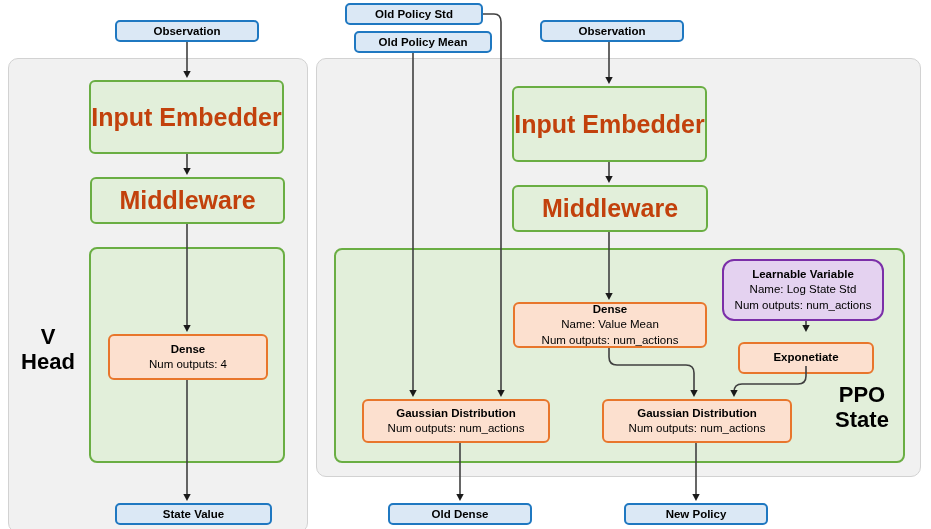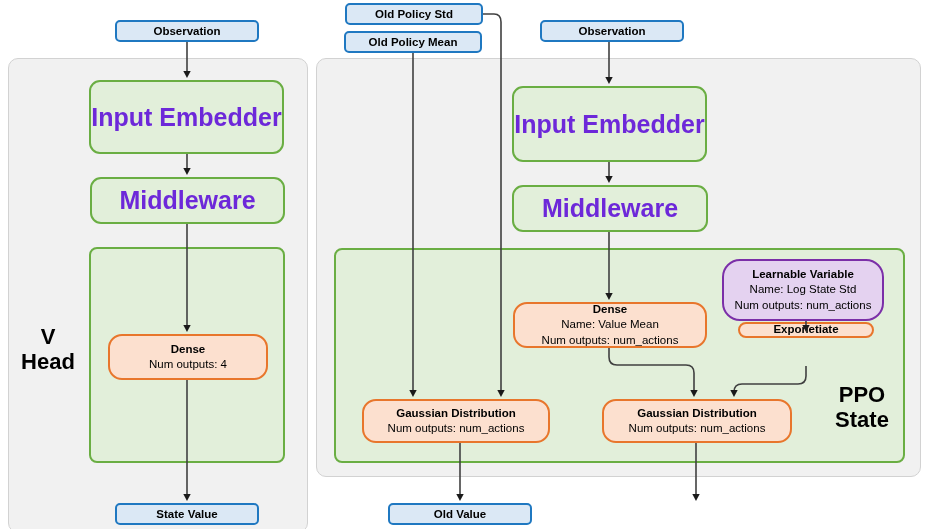--- a/index.html
+++ b/index.html
@@ -41,37 +41,37 @@
     background:#dbe8f5;
     border:2px solid #1f78c1;
     border-radius:5px;
     color:#000;
     font-size:11.5px;
     font-weight:bold;
   }
   .green-node{
     background:#e2efda;
     border:2px solid #6aae43;
-    border-radius:11px;
-    color:#6d28d9;
+    border-radius:6px;
+    color:#c2410c;
     font-weight:bold;
   }
   .green-node.big{font-size:25px;}
   .orange-node{
     background:#fce0cf;
     border:2px solid #e8762c;
-    border-radius:14px;
+    border-radius:6px;
     color:#000;
     font-size:11.5px;
     line-height:1.32;
   }
   .purple-node{
     background:#e4d2f0;
     border:2px solid #7b2fa8;
-    border-radius:18px;
+    border-radius:12px;
     color:#000;
     font-size:11.5px;
     line-height:1.34;
   }
   .node .ttl{font-weight:bold;}
   .node .sub{font-weight:normal;}
 
   .grp-label{
     position:absolute;
     font-size:22px;
@@ -109,26 +109,27 @@
 
   <div class="grp-label" style="left:820px;top:382px;width:84px;">PPO
 State</div>
 
   <div class="abs node blue-node" style="left:115px;top:20px;width:144px;height:22px;">Observation</div>
 
   <div class="abs node blue-node" style="left:540px;top:20px;width:144px;height:22px;">Observation</div>
 
   <div class="abs node blue-node" style="left:345px;top:3px;width:138px;height:22px;">Old Policy Std</div>
 
-  <div class="abs node blue-node" style="left:344px;top:31px;width:138px;height:22px;">Old Policy Mean</div>
-
-  <div class="abs node blue-node" style="left:115px;top:503px;width:144px;height:22px;">State Value</div>
-
-  <div class="abs node blue-node" style="left:388px;top:503px;width:144px;height:22px;">Old Value</div>
-
+  <div class="abs node blue-node" style="left:354px;top:31px;width:138px;height:22px;">Old Policy Mean</div>
+
+  <div class="abs node blue-node" style="left:115px;top:503px;width:157px;height:22px;">State Value</div>
+
+  <div class="abs node blue-node" style="left:388px;top:503px;width:144px;height:22px;">Old Dense</div>
+
+  <div class="abs node blue-node" style="left:624px;top:503px;width:144px;height:22px;">New Policy</div>
 
   <div class="abs node green-node big" style="left:89px;top:80px;width:195px;height:74px;">Input Embedder</div>
 
   <div class="abs node green-node big" style="left:90px;top:177px;width:195px;height:47px;">Middleware</div>
 
   <div class="abs node orange-node" style="left:108px;top:334px;width:160px;height:46px;">
     <div class="ttl">Dense</div>
     <div class="sub">Num outputs: 4</div>
   </div>
 
@@ -141,21 +142,21 @@
     <div class="sub">Name: Value Mean</div>
     <div class="sub">Num outputs: num_actions</div>
   </div>
 
   <div class="abs node purple-node" style="left:722px;top:259px;width:162px;height:62px;">
     <div class="ttl">Learnable Variable</div>
     <div class="sub">Name: Log State Std</div>
     <div class="sub">Num outputs: num_actions</div>
   </div>
 
-  <div class="abs node orange-node" style="left:738px;top:322px;width:136px;height:16px;">
+  <div class="abs node orange-node" style="left:738px;top:342px;width:136px;height:32px;">
     <div class="ttl">Exponetiate</div>
   </div>
 
   <div class="abs node orange-node" style="left:362px;top:399px;width:188px;height:44px;">
     <div class="ttl">Gaussian Distribution</div>
     <div class="sub">Num outputs: num_actions</div>
   </div>
 
   <div class="abs node orange-node" style="left:602px;top:399px;width:190px;height:44px;">
     <div class="ttl">Gaussian Distribution</div>

